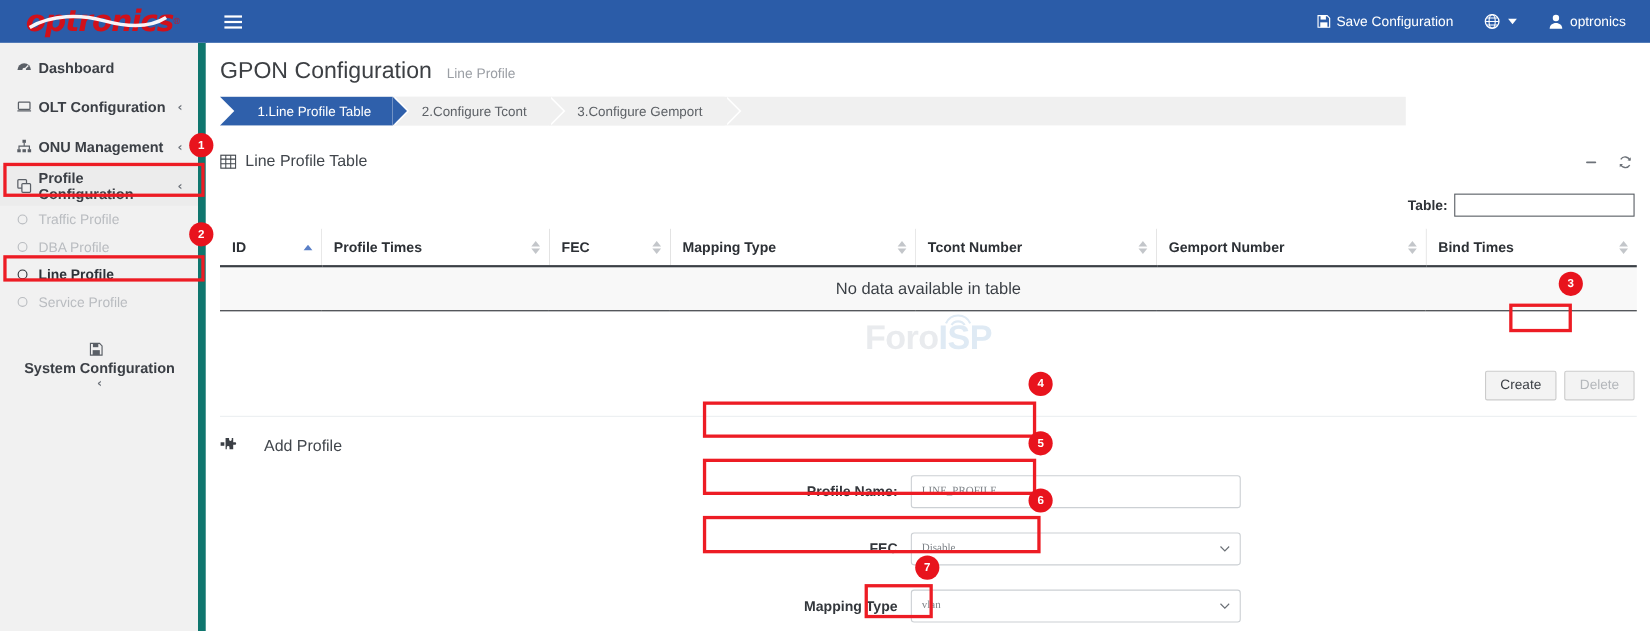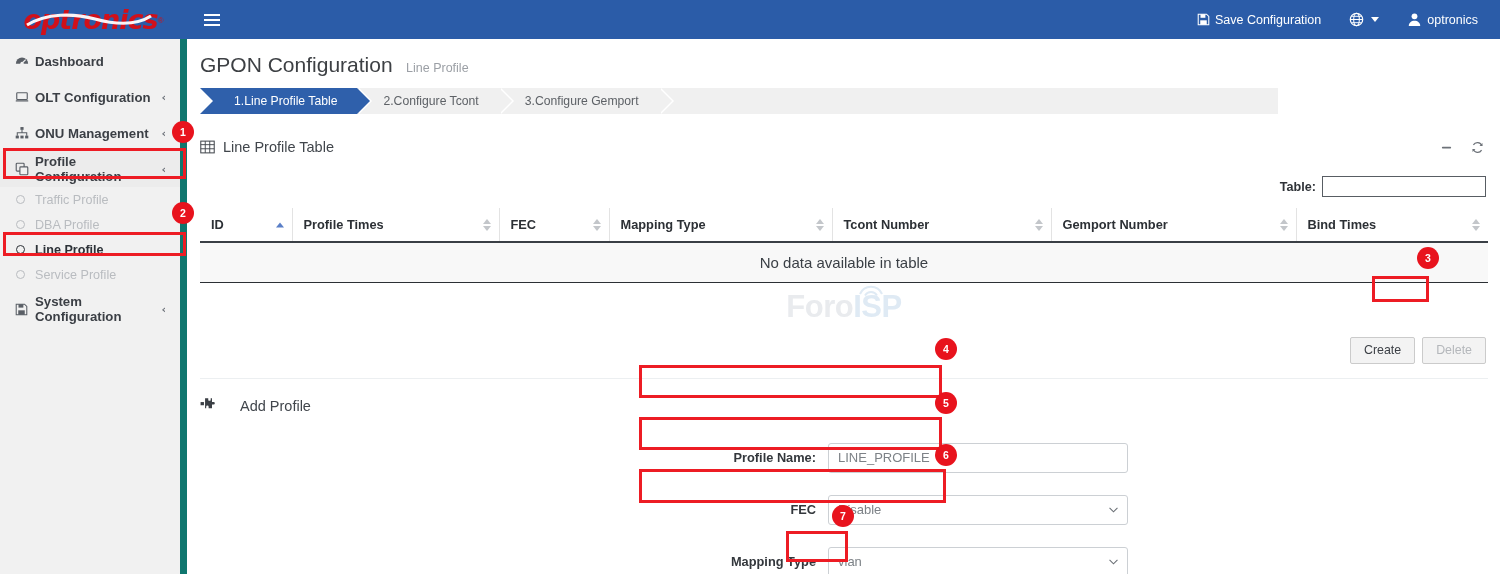--- a/index.html
+++ b/index.html
@@ -224,32 +224,32 @@
   .btn.disabled { color: #b4b7bb; cursor: default; }
 
   .divider { border-top: 1px solid #eceff1; margin: 14px 0 0 0; width: 1288px; }
 
   .form-head {
     display: flex; align-items: center; gap: 25px;
     margin: 18px 0 0 12px; font-size: 14.5px; color: #41464c;
   }
 
   .formrow {
-    display: flex; align-items: center; margin-top: 28px;
+    display: flex; align-items: center; margin-top: 16px;
     height: 30px;
   }
   .formrow .flabel {
     width: 640px; text-align: right; padding-right: 12px;
     font-size: 12.8px; font-weight: bold; color: #33373c;
   }
   .fctl { width: 300px; position: relative; }
   .fctl input, .fctl select {
     width: 300px; height: 30px; border: 1px solid #ccd0d4;
-    border-radius: 3px; font-size: 13px; color: #7d8287;
-    padding: 0 9px; font-family: Liberation Sans, sans-serif;
+    border-radius: 3px; font-size: 10px; color: #7d8287;
+    padding: 0 9px; font-family: Liberation Serif, serif;
     background: #fff; outline: none; -webkit-appearance: none;
     appearance: none;
   }
   .fctl select { padding-right: 24px; }
   .selcaret {
     position: absolute; right: 10px; top: 12px; width: 9px; height: 6px;
     pointer-events: none;
   }
 </style>
 </head>
@@ -381,21 +381,21 @@
       <span>Line Profile</span>
     </div>
 
     <div class="nav-sub dim">
       <span class="sub-ico">
           <span class="circ"></span>
         </span>
       <span>Service Profile</span>
     </div>
 
-    <div class="nav-item" style="margin-top:4px;">
+    <div class="nav-item" style="margin-top:20px;flex-direction:column;">
       <span class="nav-ico">
         <svg width="13" height="13" viewBox="0 0 16 16">
           <path d="M1.5 1.5h10.2L14.5 4.3v10.2H1.5z" fill="none" stroke="#5a5f66" stroke-width="1.3"></path>
           <rect x="4.3" y="1.5" width="6" height="4.2" fill="#5a5f66"></rect>
           <rect x="4" y="9" width="8" height="5.5" fill="#5a5f66"></rect>
         </svg>
       </span>
       <span class="nav-lbl">System Configuration</span>
       <span class="nav-arrow">‹</span>
     </div>

